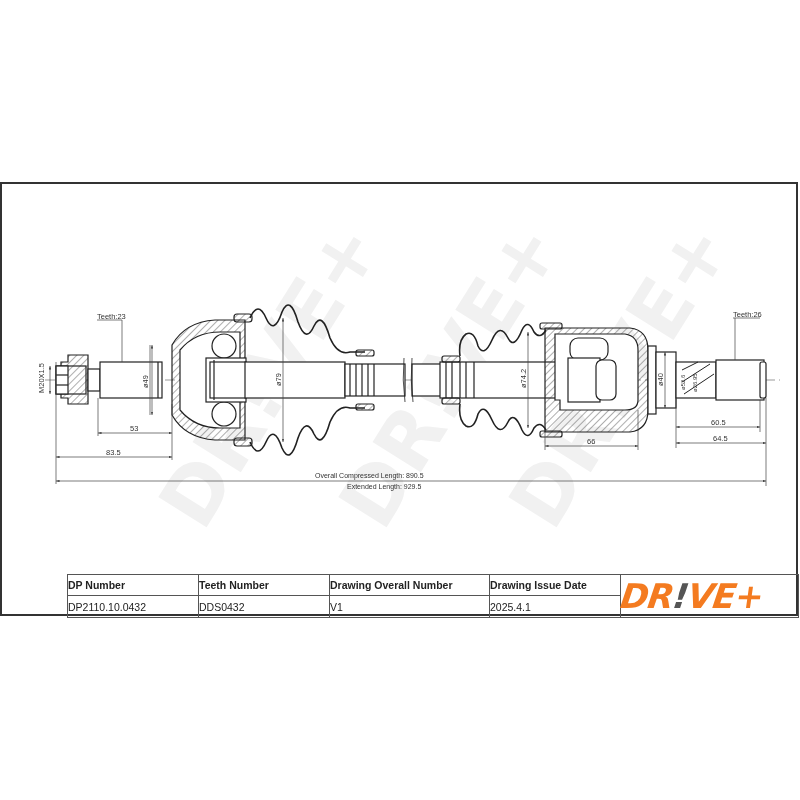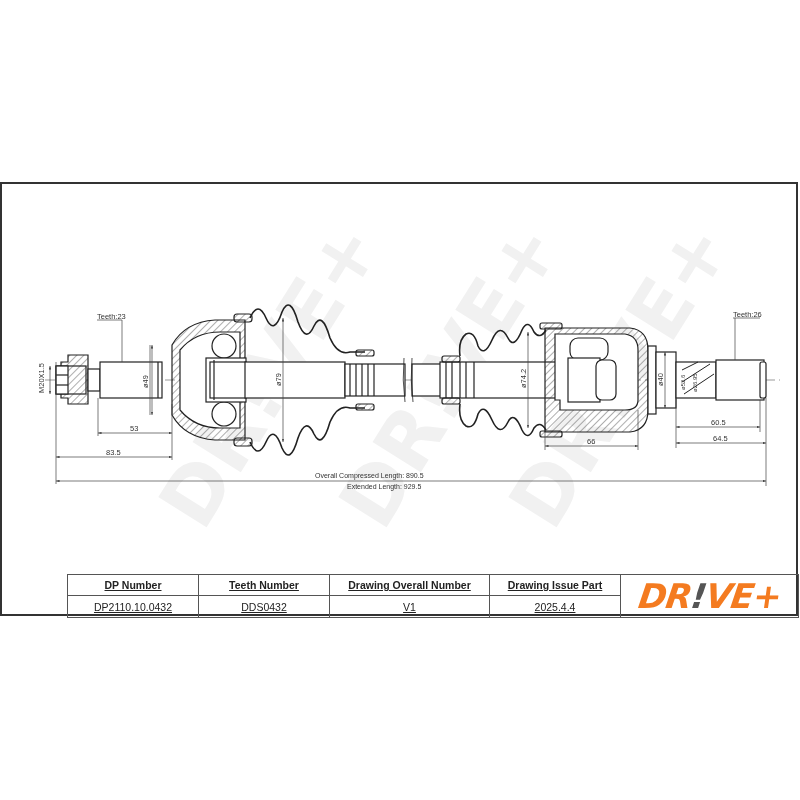--- a/index.html
+++ b/index.html
@@ -1,20 +1,20 @@
 <!DOCTYPE html>
 <html><head>
 <meta charset="utf-8">
 <style>
   html, body { margin: 0; padding: 0; background: #ffffff; }
   body { width: 800px; height: 800px; position: relative; overflow: hidden; font-family: "Liberation Sans", sans-serif; }
   .frame { position: absolute; left: 0; top: 182px; width: 798px; height: 434px; border: 2px solid #333333; border-right-width: 2px; box-sizing: border-box; }
   svg.drawing { position: absolute; left: 0; top: 0; width: 800px; height: 800px; }
   .tbl { position: absolute; left: 67px; top: 574px; border-collapse: collapse; }
-  .tbl td { border: 1px solid #555555; text-align: center; font-size: 10.5px; color: #222222; padding: 0; text-decoration: underline; }
+  .tbl td { border: 1px solid #555555; text-align: left; font-size: 10.5px; color: #222222; padding: 0; }
   .tbl .hdr td { height: 20px; font-weight: bold; }
   .tbl .val td { height: 21px; }
   .logo-cell { width: 177px; }
   .logo { font-family: "DejaVu Sans", sans-serif; font-weight: bold; font-style: italic; font-size: 34px; color: #f47b20; letter-spacing: -1px; line-height: 40px; display: inline-block; transform: skewX(-8deg); }
   .logo .bang { color: #555555; }
   .wm { position: absolute; font-family: "DejaVu Sans", sans-serif; font-weight: bold; font-size: 78px; color: #f1f1f1; transform: rotate(-58deg); transform-origin: center; white-space: nowrap; pointer-events: none; }
   .dimtxt { font-family: "Liberation Sans", sans-serif; font-size: 7.5px; fill: #333333; }
 </style>
 </head>
 <body>
@@ -171,25 +171,25 @@
   <text class="dimtxt" x="315" y="478" style="font-size:7px">Overall  Compressed  Length: 890.5</text>
   <text class="dimtxt" x="347" y="489" style="font-size:7px">Extended  Length: 929.5</text>
 </svg>
 
 <table class="tbl">
   <tbody>
       <tr class="hdr">
     <td style="width:130px">DP Number</td>
     <td style="width:130px">Teeth Number</td>
     <td style="width:159px">Drawing Overall Number</td>
-    <td style="width:130px">Drawing Issue Part</td>
+    <td style="width:130px">Drawing Issue Date</td>
     <td rowspan="2" class="logo-cell">
       <span class="logo"><span>DR</span><span class="bang">!</span><span>VE+</span></span>
     </td>
   </tr>
   <tr class="val">
     <td>DP2110.10.0432</td>
     <td>DDS0432</td>
     <td>V1</td>
-    <td>2025.4.4</td>
+    <td>2025.4.1</td>
   </tr>
 </tbody>
   </table>
 
 </body></html>

